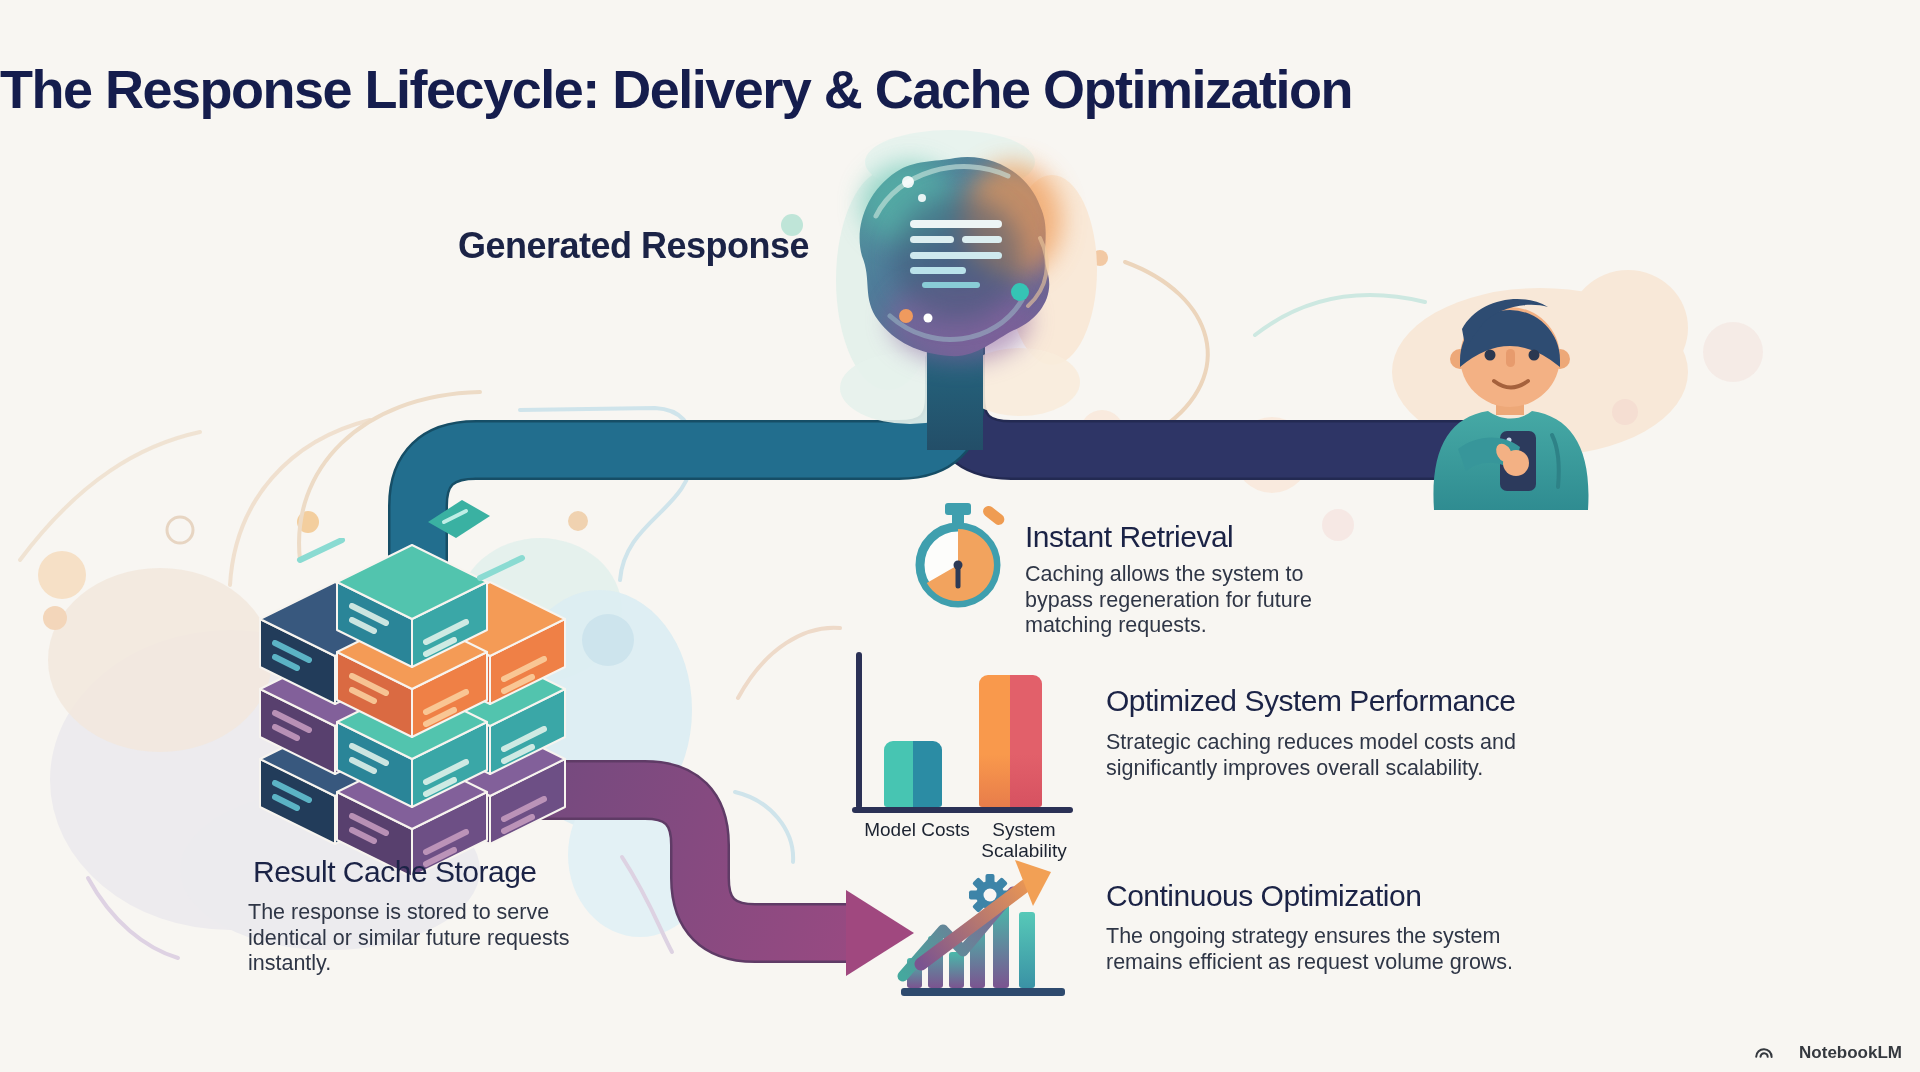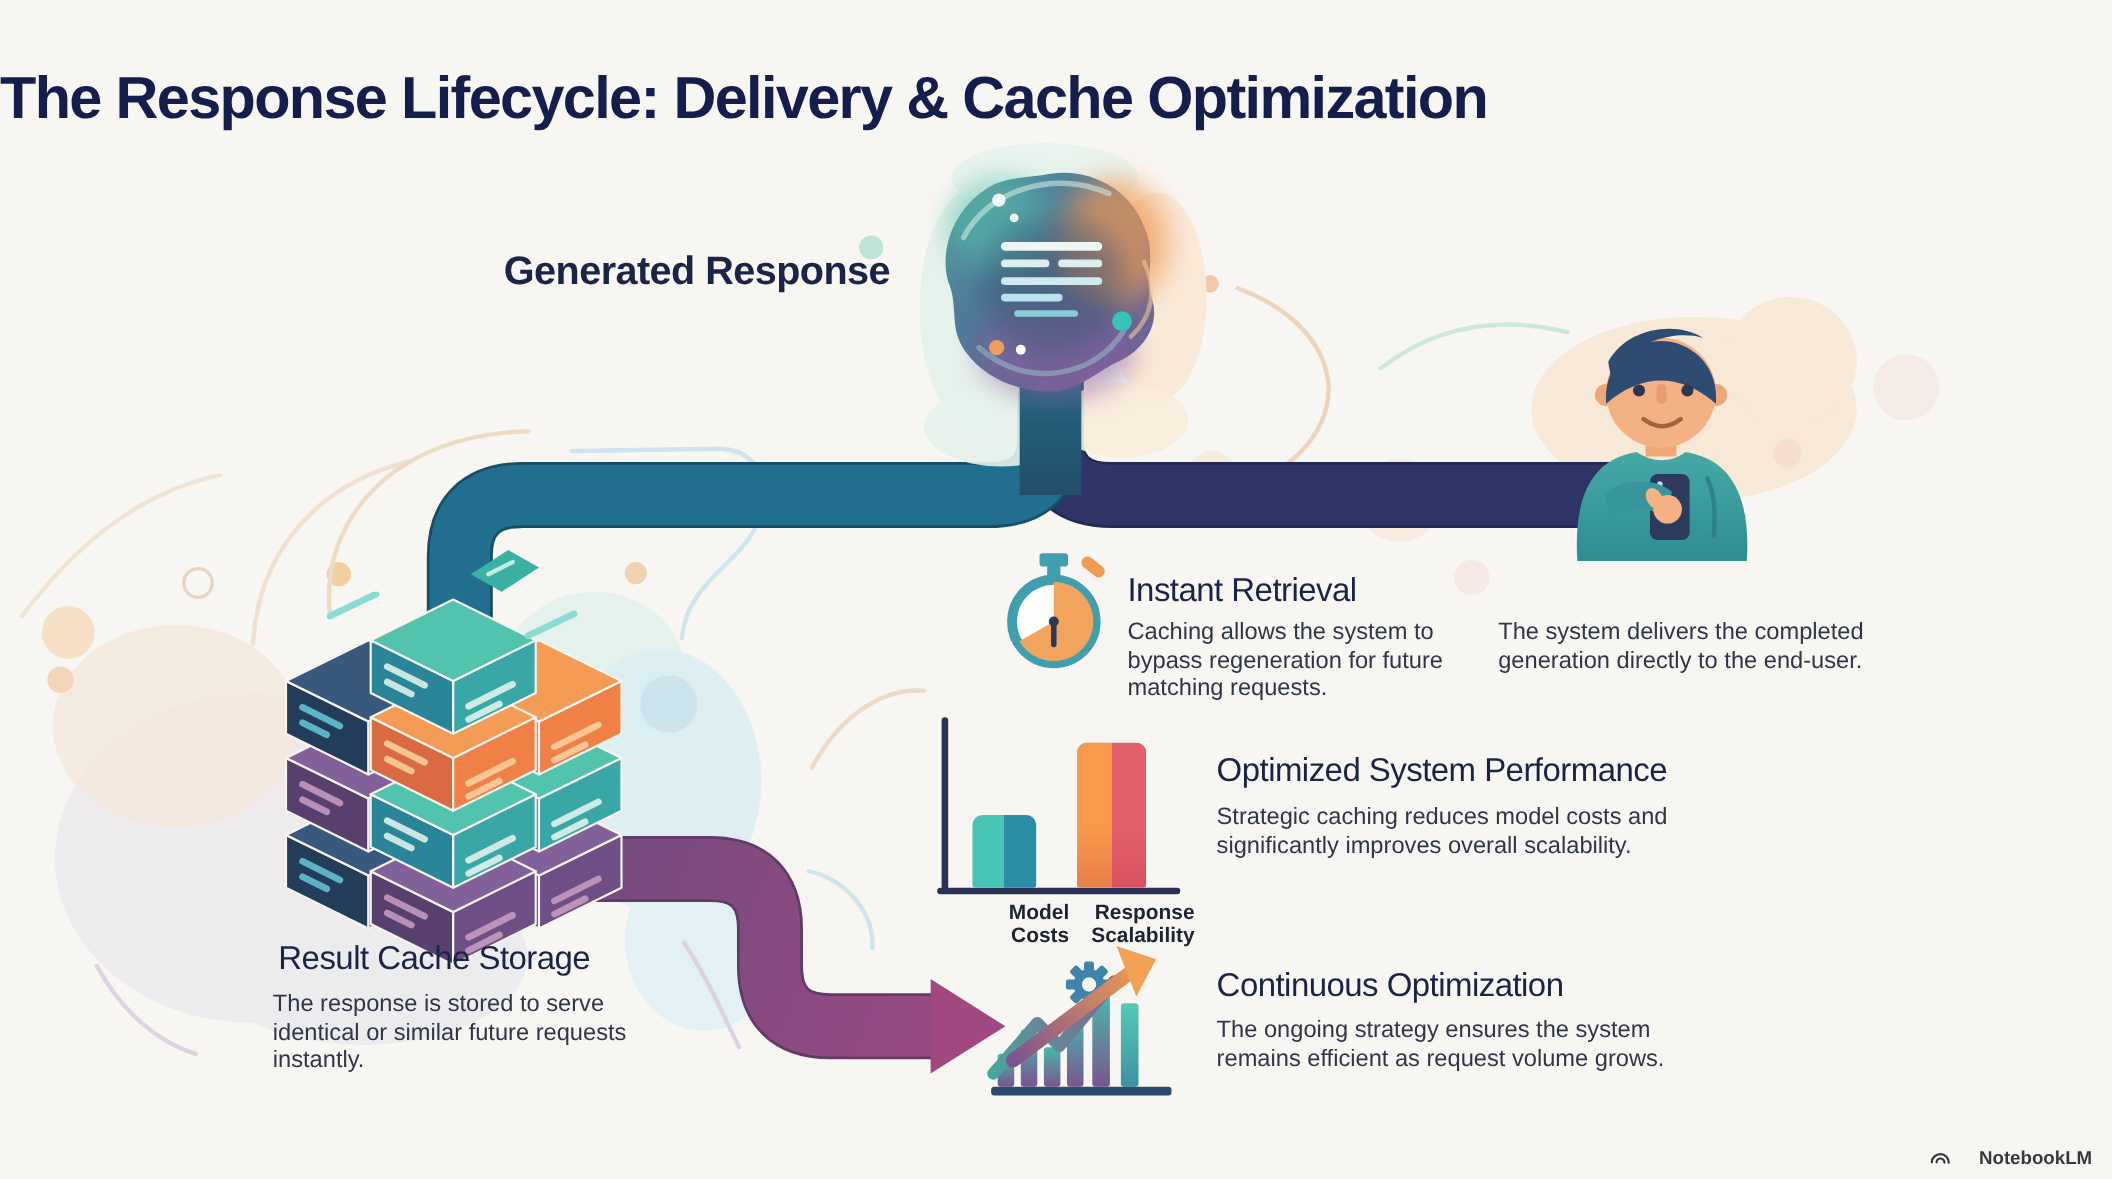--- a/index.html
+++ b/index.html
@@ -11,21 +11,21 @@
   .body-text{position:absolute;font-size:21.5px;color:#2f3646;line-height:1.19}
   .node-label{position:absolute;font-weight:bold;font-size:36px;color:#1b2346;letter-spacing:-.5px;white-space:nowrap}
   .centered{}
   
   .mini-chart{position:absolute;left:852px;top:652px;width:226px;height:162px}
   .axis-y{position:absolute;left:4px;top:0;width:6px;height:157px;background:#2b3156;border-radius:3px}
   .axis-x{position:absolute;left:0;bottom:1px;width:221px;height:6px;background:#2b3156;border-radius:3px}
   .bar{position:absolute;bottom:7px;border-radius:9px 9px 3px 3px}
   .bar-teal{left:32px;width:58px;background:linear-gradient(90deg,#47c5b2 0 50%,#2b8ca4 50% 100%)}
   .bar-orange{left:127px;width:63px;background:linear-gradient(180deg,rgba(0,0,0,0) 0 60%,rgba(180,40,70,.25) 100%),linear-gradient(90deg,#f9994c 0 50%,#e2606a 50% 100%)}
-  .chart-label{position:absolute;top:168px;font-weight:bold;font-size:19px;line-height:1.1;text-align:right;color:#1c2331}
+  .chart-label{position:absolute;top:168px;font-weight:normal;font-size:19px;line-height:1.1;text-align:center;color:#1c2331}
   #lbl-model{left:10px;width:110px}
   #lbl-overall{left:110px;width:124px}
   
   .logo{position:absolute;right:18px;bottom:8px;display:flex;align-items:center;gap:24px;color:#35393f;font-size:17px;font-weight:600}
 </style>
 </head>
 <body>
 
 <div id="canvas">
 
@@ -265,21 +265,21 @@
     <line x1="46" y1="67" x2="46" y2="88" stroke="#2c3a56" stroke-width="5" stroke-linecap="round"></line>
     <circle cx="46" cy="67" r="4.5" fill="#2c3a56"></circle>
   </svg>
 
   <div class="mini-chart">
     <div class="axis-y"></div>
     <div class="axis-x"></div>
     <div class="bar bar-teal" style="height: 66px;"></div>
     <div class="bar bar-orange" style="height: 132px;"></div>
     <div class="chart-label" id="lbl-model">Model Costs</div>
-    <div class="chart-label" id="lbl-overall">Response Scalability</div>
+    <div class="chart-label" id="lbl-overall">System Scalability</div>
   </div>
 
   <svg class="abs" style="left:893px;top:856px" width="180" height="145" viewBox="0 0 180 145">
     <defs>
       <linearGradient id="gradBars" x1="0" y1="0" x2="0" y2="1">
         <stop offset="0" stop-color="#49b9aa"></stop>
           <stop offset="1" stop-color="#7b5490"></stop>
       </linearGradient>
       <linearGradient id="gradBarsTeal" x1="0" y1="0" x2="0" y2="1">
         <stop offset="0" stop-color="#57c9b8"></stop>
@@ -318,21 +318,20 @@
     <rect x="8" y="132" width="164" height="8" rx="3" fill="#2e4a6e"></rect>
   </svg>
 
   <div class="abs h1">The Response Lifecycle: Delivery &amp; Cache Optimization</div>
 
   <div class="node-label" style="left:458px;top:225px">Generated Response</div>
 
   <div class="h2" style="left:1025px;top:521px">Instant Retrieval</div>
   <div class="body-text" style="left:1025px;top:562px;width:295px">Caching allows the system to bypass regeneration for future matching requests.</div>
 
-  <div class="body-text" style="left:1362px;top:562px;width:392px">The system delivers the completed generation directly to the end-user.</div>
 
   <div class="h2" style="left:1106px;top:685px">Optimized System Performance</div>
   <div class="body-text" style="left:1106px;top:730px;width:470px">Strategic caching reduces model costs and significantly improves overall scalability.</div>
 
   <div class="h2" style="left:1106px;top:880px">Continuous Optimization</div>
   <div class="body-text" style="left:1106px;top:924px;width:455px">The ongoing strategy ensures the system remains efficient as request volume grows.</div>
 
   <div class="h2 centered" style="left:253px;top:856px;width:330px">Result Cache Storage</div>
   <div class="body-text centered" style="left:248px;top:900px;width:340px">The response is stored to serve identical or similar future requests instantly.</div>
 

